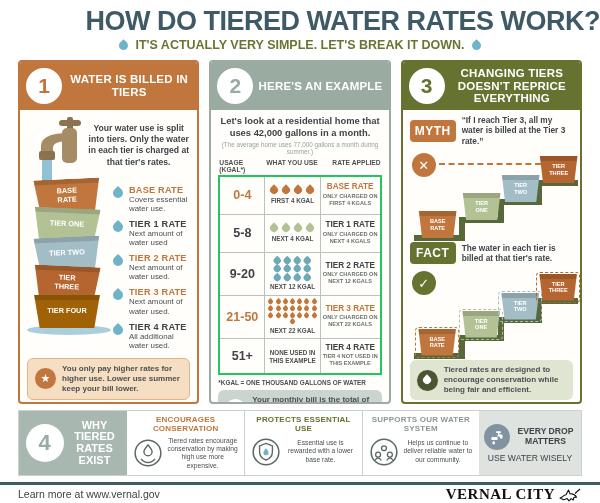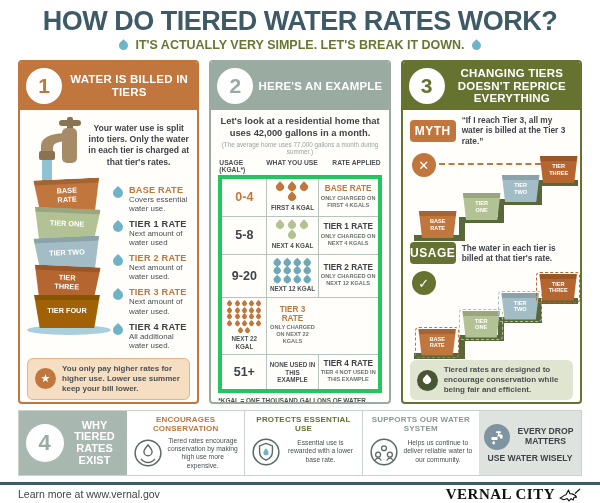--- a/index.html
+++ b/index.html
@@ -1,20 +1,20 @@
 <!DOCTYPE html>
 <html><head>
 <meta charset="utf-8">
 <style>
   html,body{margin:0;padding:0;}
   body{font-family:"Liberation Sans",sans-serif;background:#fff;}
   .canvas{width:600px;height:503px;background:#fff;position:relative;overflow:hidden;display:flex;flex-direction:column;}
 
   
-  .hdr{text-align:center;padding-top:8px;height:52px;}
+  .hdr{text-align:right;padding-top:8px;height:52px;}
   .hdr-title{font-size:27px;font-weight:bold;color:#3E5A66;letter-spacing:-.5px;line-height:1;}
   .hdr-sub{font-size:12.5px;font-weight:bold;color:#6B7533;margin-top:3px;display:flex;align-items:center;justify-content:center;gap:7px;}
   .drop{display:inline-block;background:#6FB3C8;border-radius:0 50% 50% 50%;transform:rotate(45deg);}
   .drop-hdr{width:9px;height:9px;}
 
   
   .panels{display:flex;gap:10px;margin:2px 18px 0;height:344px;}
   .panel{flex:1;border:2px solid;border-radius:4px;background:#FFFEFB;display:flex;flex-direction:column;overflow:hidden;}
   .p1{border-color:#C0763C;} .p2{border-color:#9AABA1;} .p3{border-color:#66722F;}
   .phead{height:48px;display:flex;align-items:center;padding:0 6px;gap:5px;flex:none;}
@@ -44,21 +44,21 @@
   .co1{background:#F6DEC2;border:1px solid #E2B488;margin-top:2px;}
   .co-icon{width:21px;height:21px;border-radius:50%;display:flex;align-items:center;justify-content:center;flex:none;font-family:"DejaVu Sans",sans-serif;}
   .co1 .co-icon{background:#C0763C;color:#fff;font-size:11px;}
   .co-text{font-size:8px;font-weight:bold;color:#4A4F52;line-height:1.25;}
 
   
   .p2intro{font-size:9.4px;font-weight:bold;color:#3F4347;text-align:center;line-height:1.25;}
   .p2note{font-size:6.3px;color:#97A39E;text-align:center;margin:2px 0 4px;}
   .thead{display:grid;grid-template-columns:44px 1fr 60px;font-size:6.7px;font-weight:bold;color:#4A4F52;padding:0 1px 2px;}
   .thead .h2{text-align:center;} .thead .h3{text-align:right;}
-  .ttable{border:4px solid #22c55e;}
+  .ttable{border:2px solid #22c55e;}
   .trow{display:grid;grid-template-columns:44px 1fr 60px;border-top:1px solid #B7C4BD;}
   .trow:first-child{border-top:none;}
   .tcell{display:flex;flex-direction:column;align-items:center;justify-content:center;padding:3px 2px;border-left:1px solid #B7C4BD;}
   .tcell:first-child{border-left:none;}
   .usage{font-size:12.5px;font-weight:bold;}
   .r-std{min-height:31px;} .r-tall{min-height:36px;} .r-last{min-height:28px;}
   .drops{display:flex;flex-wrap:wrap;justify-content:center;max-width:80px;}
   .dr-lg .drop{width:8px;height:8px;margin:1px 2px;}
   .dr-md .drop{width:6.5px;height:6.5px;margin:1px 1.8px;}
   .dr-sm .drop{width:5px;height:5px;margin:.8px 1.1px;}
@@ -95,21 +95,21 @@
   .bar-title{color:#fff;font-weight:bold;font-size:11px;line-height:1.05;text-align:center;text-transform:uppercase;width:52px;}
   .bar-col{padding:5px 6px 3px;text-align:center;}
   .bar-col + .bar-col{border-left:1px solid #C9D2CD;}
   .bar-h{font-size:8px;font-weight:bold;line-height:1.1;letter-spacing:.2px;}
   .bar-row{display:flex;align-items:center;gap:4px;margin-top:3px;text-align:left;}
   .bar-txt{font-size:6.7px;color:#4A4F52;line-height:1.25;text-align:center;flex:1;}
   .bar-right{background:#DFE3E0;display:flex;flex-direction:column;align-items:center;justify-content:center;padding:3px 5px;}
   .br-row{display:flex;align-items:center;gap:5px;}
   .br-icon{width:26px;height:26px;border-radius:50%;background:#7F94A0;display:flex;align-items:center;justify-content:center;flex:none;}
   .br-l1{font-size:8.6px;font-weight:bold;color:#3F4347;line-height:1.1;width:62px;text-align:center;}
-  .br-l2{font-size:8.6px;font-weight:bold;color:#3F4347;margin-top:3px;text-align:center;}
+  .br-l2{font-size:8.6px;font-weight:normal;color:#3F4347;margin-top:3px;text-align:center;}
 
   
   .rule{height:3px;background:#3E5A66;margin-top:6px;flex:none;}
   .foot{flex:1;display:flex;align-items:center;justify-content:space-between;padding:0 18px;}
   .foot-txt{font-size:10.5px;color:#3F4347;}
   .logo{display:flex;align-items:center;gap:3px;margin-left:30px;}
   .logo-txt{font-family:"Liberation Serif",serif;font-weight:bold;font-size:15px;color:#111;text-transform:uppercase;letter-spacing:.5px;}
 </style>
 </head>
 <body>
@@ -272,20 +272,21 @@
                   <span class="drop" style="background: rgb(111, 169, 184);"></span>
                 </div>
               <div class="use-label">NEXT 12 KGAL</div>
             </div>
             <div class="tcell r-tall">
               <div class="rate-name" style="color: rgb(63, 67, 71);">TIER 2 RATE</div>
               <div class="rate-note">ONLY CHARGED ON NEXT 12 KGALS</div>
             </div>
           </div>
           <div class="trow">
+            <div class="tcell usage r-tall" style="color: rgb(192, 118, 60);">21-50</div>
             <div class="tcell r-tall">
               <div class="drops dr-sm">
                   <span class="drop" style="background: rgb(192, 118, 60);"></span>
                   <span class="drop" style="background: rgb(192, 118, 60);"></span>
                   <span class="drop" style="background: rgb(192, 118, 60);"></span>
                   <span class="drop" style="background: rgb(192, 118, 60);"></span>
                   <span class="drop" style="background: rgb(192, 118, 60);"></span>
                   <span class="drop" style="background: rgb(192, 118, 60);"></span>
                   <span class="drop" style="background: rgb(192, 118, 60);"></span>
                   <span class="drop" style="background: rgb(192, 118, 60);"></span>
@@ -361,21 +362,21 @@
                 <span>TIER TWO</span>
               </div>
             </div>
           <div class="sbucket sb3">
               <div class="bucket" style="background: rgb(181, 101, 47);">
                 <span>TIER THREE</span>
               </div>
             </div>
         </div>
         <div class="claim">
-          <div class="badge b-fact">USAGE</div>
+          <div class="badge b-fact">FACT</div>
           <div class="claim-txt">The water in each tier is billed at that tier's rate.</div>
         </div>
         <div class="stairbox g1">
           <svg class="stairs" width="170" height="94" viewBox="0 0 170 94">
             <polyline points="4,90 52,90 52,72 91,72 91,54 129,54 129,35 168,35" fill="none" stroke="#57683A" stroke-width="6"></polyline>
           </svg>
           <div class="mark m-ok">✓</div>
           <div class="sbucket sb0 dashed" style="border-color: rgb(192, 118, 60);">
               <div class="bucket" style="background: rgb(192, 118, 60);">
                 <span>BASE RATE</span>

